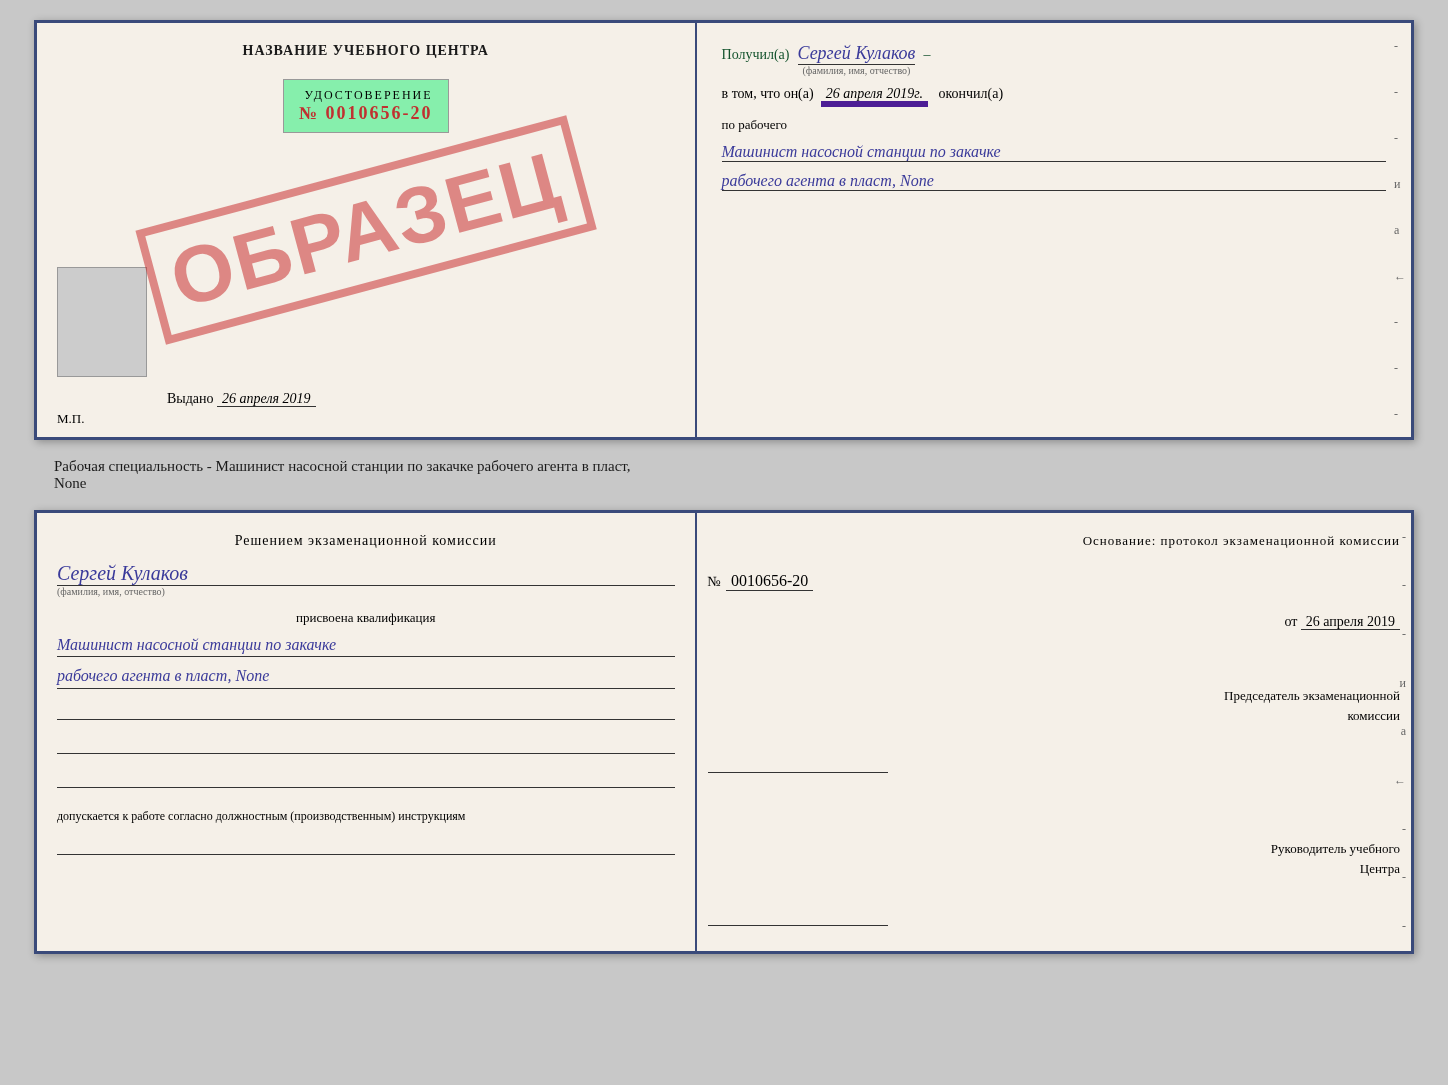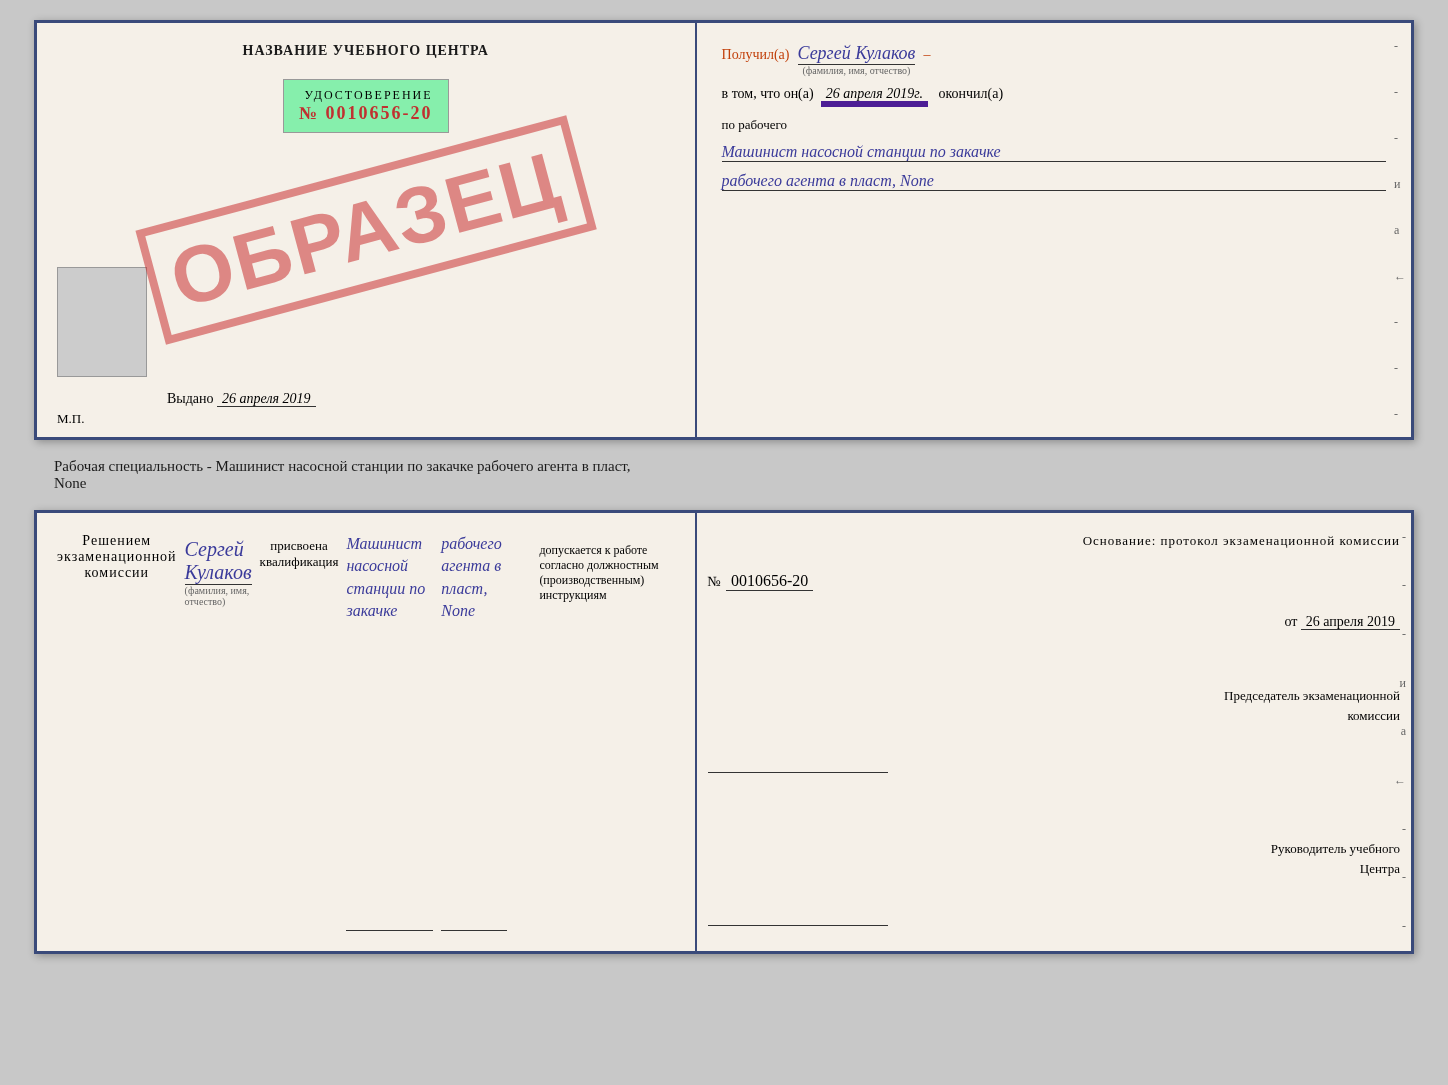--- a/index.html
+++ b/index.html
@@ -115,21 +115,21 @@
     .mp-label {
       position: absolute;
       bottom: 10px;
       left: 20px;
       font-size: 13px;
     }
 
     
     .recipient-line {
       font-size: 14px;
-      color: #c2410c;
+      color: #14532d;
     }
 
     .recipient-name {
       font-style: italic;
       color: #3a3a9a;
       font-size: 18px;
       border-bottom: 1px solid #333;
       display: inline;
       font-family: 'Georgia', serif;
     }
@@ -199,21 +199,21 @@
       display: flex;
       min-height: 400px;
       box-shadow: 2px 2px 8px rgba(0,0,0,0.3);
     }
 
     .bottom-left {
       width: 48%;
       border-right: 2px solid #3a4a7a;
       padding: 20px;
       display: flex;
-      flex-direction: row;
+      flex-direction: column;
       gap: 8px;
       position: relative;
     }
 
     .bottom-right {
       width: 52%;
       padding: 20px 11px;
       display: flex;
       flex-direction: column;
       gap: 23px;

